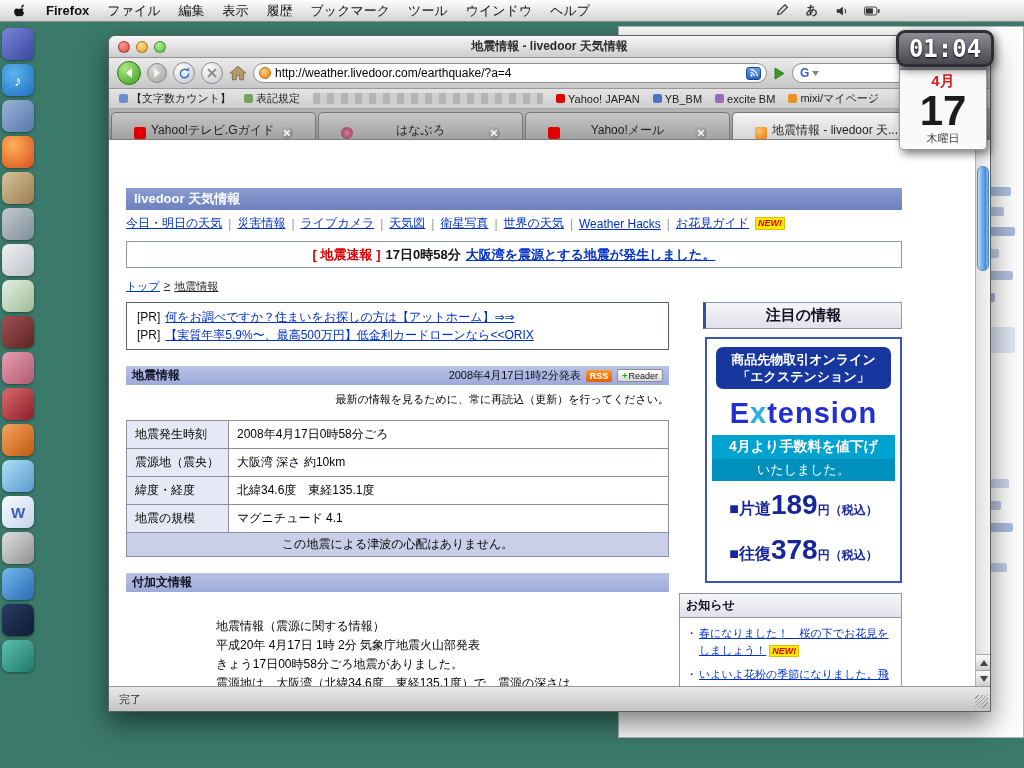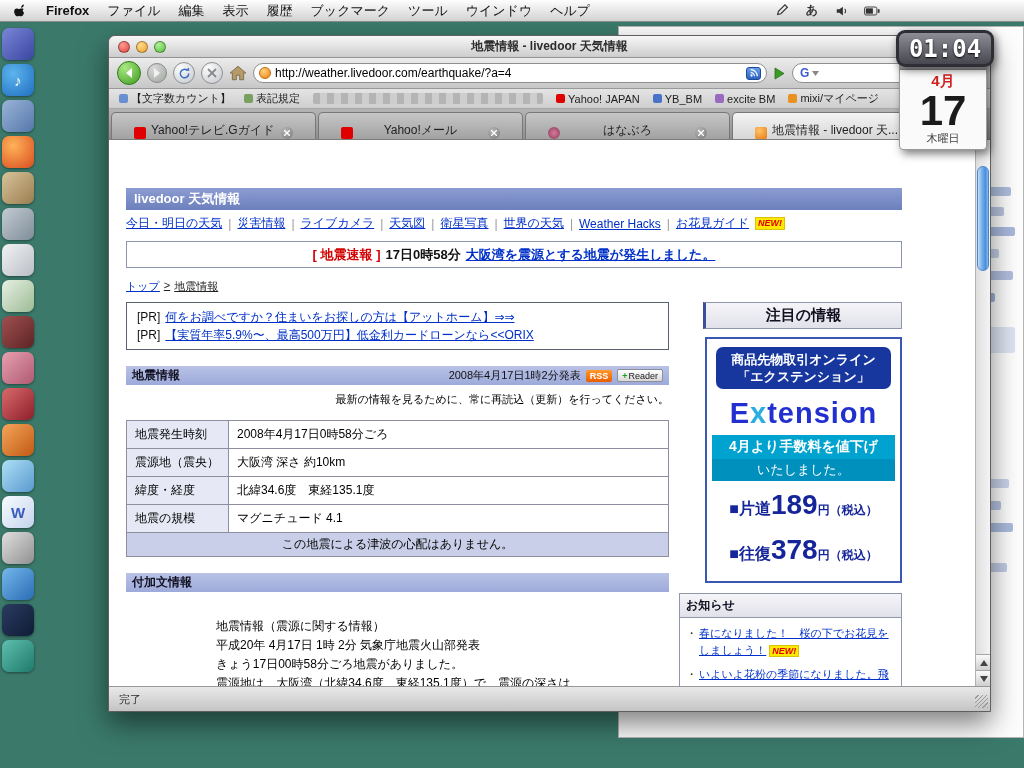--- a/index.html
+++ b/index.html
@@ -347,31 +347,31 @@
       <div class="tab">
         <span class="tab-fav" style="background:#e00000;"></span>
         <span class="tab-label">Yahoo!テレビ.Gガイド ...</span>
         <span class="tab-close">
             <svg width="6" height="6">
               <path d="M0 0 L6 6 M6 0 L0 6" stroke="#fff" stroke-width="1.3"></path>
             </svg>
           </span>
       </div>
       <div class="tab">
-        <span class="tab-fav" style="background:#e00000;"></span>
-        <span class="tab-label">Yahoo!メール</span>
+        <span class="tab-fav" style="background:radial-gradient(circle,#d87a9a,#8a3a5a);border-radius:50%;"></span>
+        <span class="tab-label">はなぶろ</span>
         <span class="tab-close">
             <svg width="6" height="6">
               <path d="M0 0 L6 6 M6 0 L0 6" stroke="#fff" stroke-width="1.3"></path>
             </svg>
           </span>
       </div>
       <div class="tab">
-        <span class="tab-fav" style="background:radial-gradient(circle,#d87a9a,#8a3a5a);border-radius:50%;"></span>
-        <span class="tab-label">はなぶろ</span>
+        <span class="tab-fav" style="background:#e00000;"></span>
+        <span class="tab-label">Yahoo!メール</span>
         <span class="tab-close">
             <svg width="6" height="6">
               <path d="M0 0 L6 6 M6 0 L0 6" stroke="#fff" stroke-width="1.3"></path>
             </svg>
           </span>
       </div>
       <div class="tab active">
         <span class="tab-fav" style="background:radial-gradient(circle at 35% 30%,#ffc46a,#e87a10);"></span>
         <span class="tab-label">地震情報 - livedoor 天...</span>
         <span class="tab-close">

